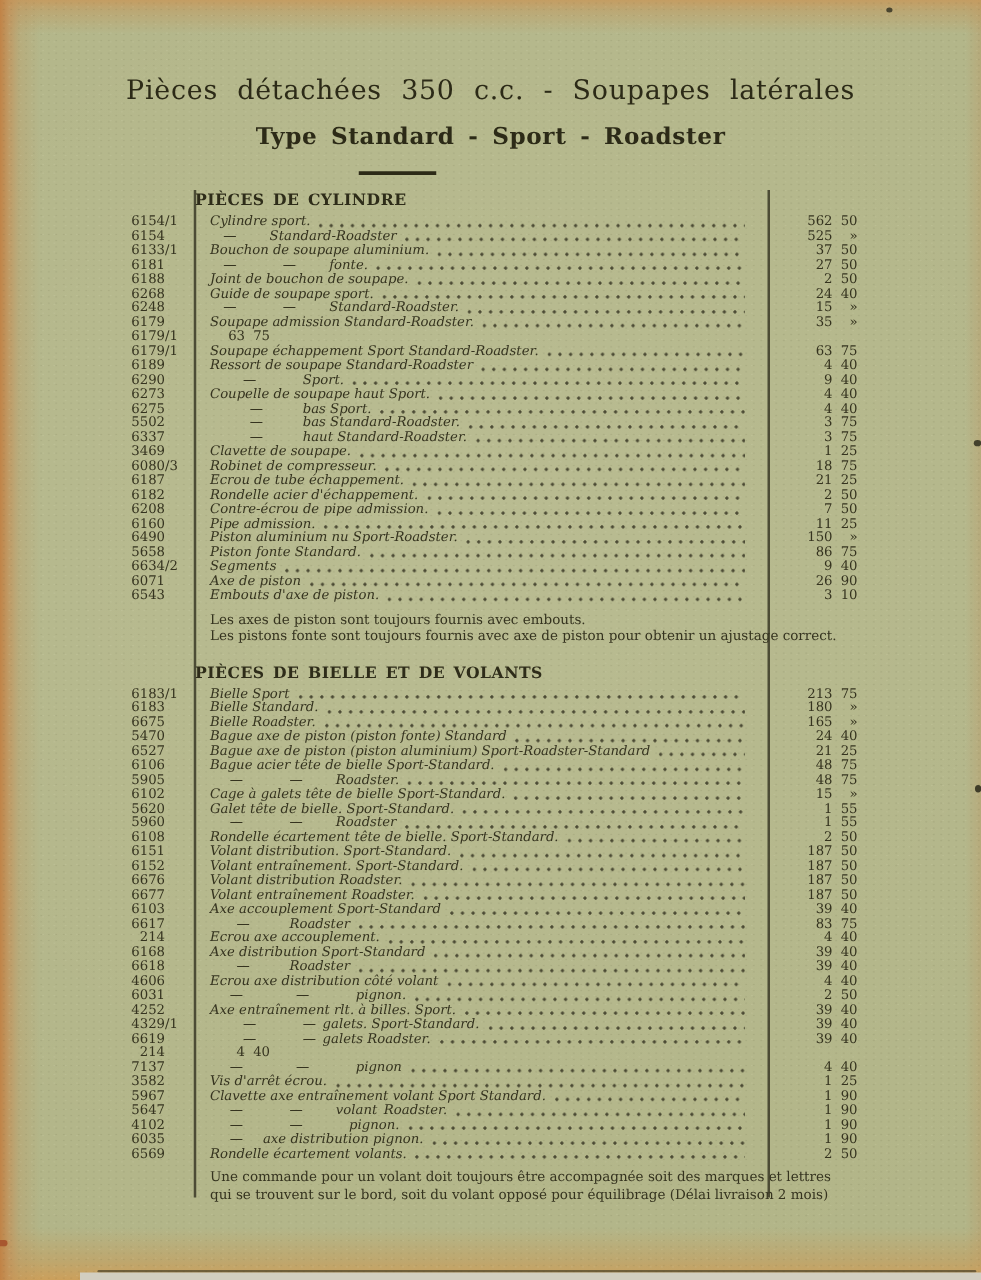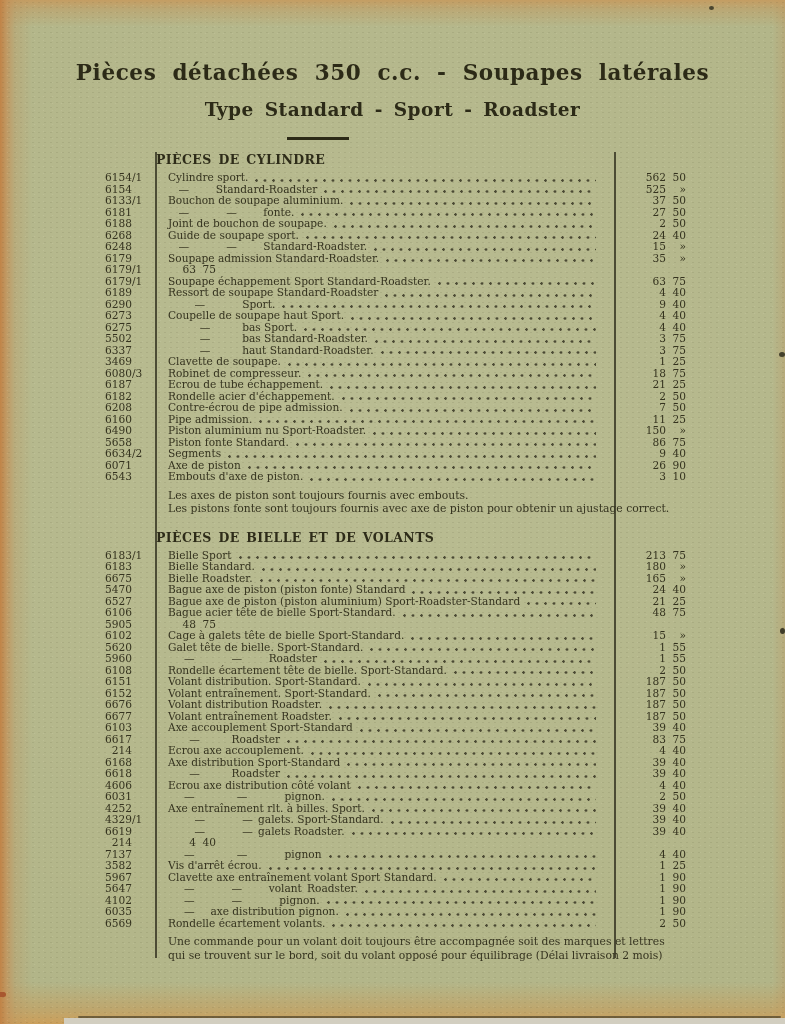--- a/index.html
+++ b/index.html
@@ -32,21 +32,21 @@
     background:rgba(42,38,24,.55);border-radius:2px;}
   .bottom-strip{position:absolute;left:64px;right:0;bottom:0;height:6px;background:#d2cec0;}
   .speck{position:absolute;border-radius:50%;}
   .speck-a{left:779px;top:352px;width:6px;height:5px;background:#43402c;}
   .speck-b{left:780px;top:628px;width:5px;height:6px;background:#3f3c29;}
   .speck-c{left:709px;top:6px;width:5px;height:4px;background:#4a452f;}
   .speck-d{left:0px;top:992px;width:6px;height:5px;background:#a8572f;border-radius:0 3px 3px 0;}
 
   .title{
     position:absolute;top:60px;left:0;right:0;margin:0;text-align:center;
-    font-size:21.5px;font-weight:bold;color:#2c2a17;
+    font-size:21.5px;font-weight:normal;color:#2c2a17;
     letter-spacing:.6px;word-spacing:8px;
   }
   .subtitle{
     position:absolute;top:99px;left:0;right:0;margin:0;text-align:center;
     font-size:18.5px;font-weight:bold;color:#2c2a17;
     letter-spacing:.5px;word-spacing:4px;
   }
   .title-rule{position:absolute;top:137px;left:287px;width:62px;height:3px;background:#2c2a17;}
 
   .table-area{position:absolute;left:98px;top:150px;width:594px;}
@@ -60,21 +60,21 @@
     letter-spacing:.4px;word-spacing:2px;color:#2e2c19;
     padding-top:2px;margin-bottom:5px;
   }
   .section + .section .sec-h{margin-top:13px;}
 
   .row{display:flex;align-items:center;font-size:10.6px;line-height:11.5px;height:11.5px;}
   .ref{width:58px;display:flex;padding-left:6px;box-sizing:border-box;}
   .ref-base{width:28px;text-align:right;white-space:nowrap;}
   .ref-suf{white-space:nowrap;}
   .desc{flex:1;display:flex;min-width:0;padding-left:12px;padding-right:24px;box-sizing:border-box;}
-  .desc-text{white-space:nowrap;}
+  .desc-text{white-space:nowrap;font-style:italic;}
   .leader{
     flex:1;align-self:flex-end;height:3px;margin:0 6px 2px 7px;
     background-image:radial-gradient(circle at 1.5px 1.5px, rgba(56,54,36,.85) 1.05px, rgba(0,0,0,0) 1.5px);
     background-size:8.5px 3px;background-repeat:repeat-x;
   }
   .francs{width:40px;text-align:right;white-space:nowrap;}
   .cents{width:26px;text-align:right;white-space:nowrap;padding-right:6px;box-sizing:border-box;}
 
   .note{margin:6px 0 0 70px;width:442px;font-size:10.8px;}
   .note-line{line-height:13.2px;white-space:nowrap;}
@@ -492,20 +492,24 @@
               <span class="leader"></span>
             </span>
             <span class="francs">48</span>
             <span class="cents">75</span>
           </div>
           <div class="row">
             <span class="ref">
               <span class="ref-base">5905</span>
               <span class="ref-suf"></span>
             </span>
+            <span class="desc">
+              <span class="desc-text">  —    —   Roadster.</span>
+              <span class="leader"></span>
+            </span>
             <span class="francs">48</span>
             <span class="cents">75</span>
           </div>
           <div class="row">
             <span class="ref">
               <span class="ref-base">6102</span>
               <span class="ref-suf"></span>
             </span>
             <span class="desc">
               <span class="desc-text">Cage à galets tête de bielle Sport-Standard.</span>

